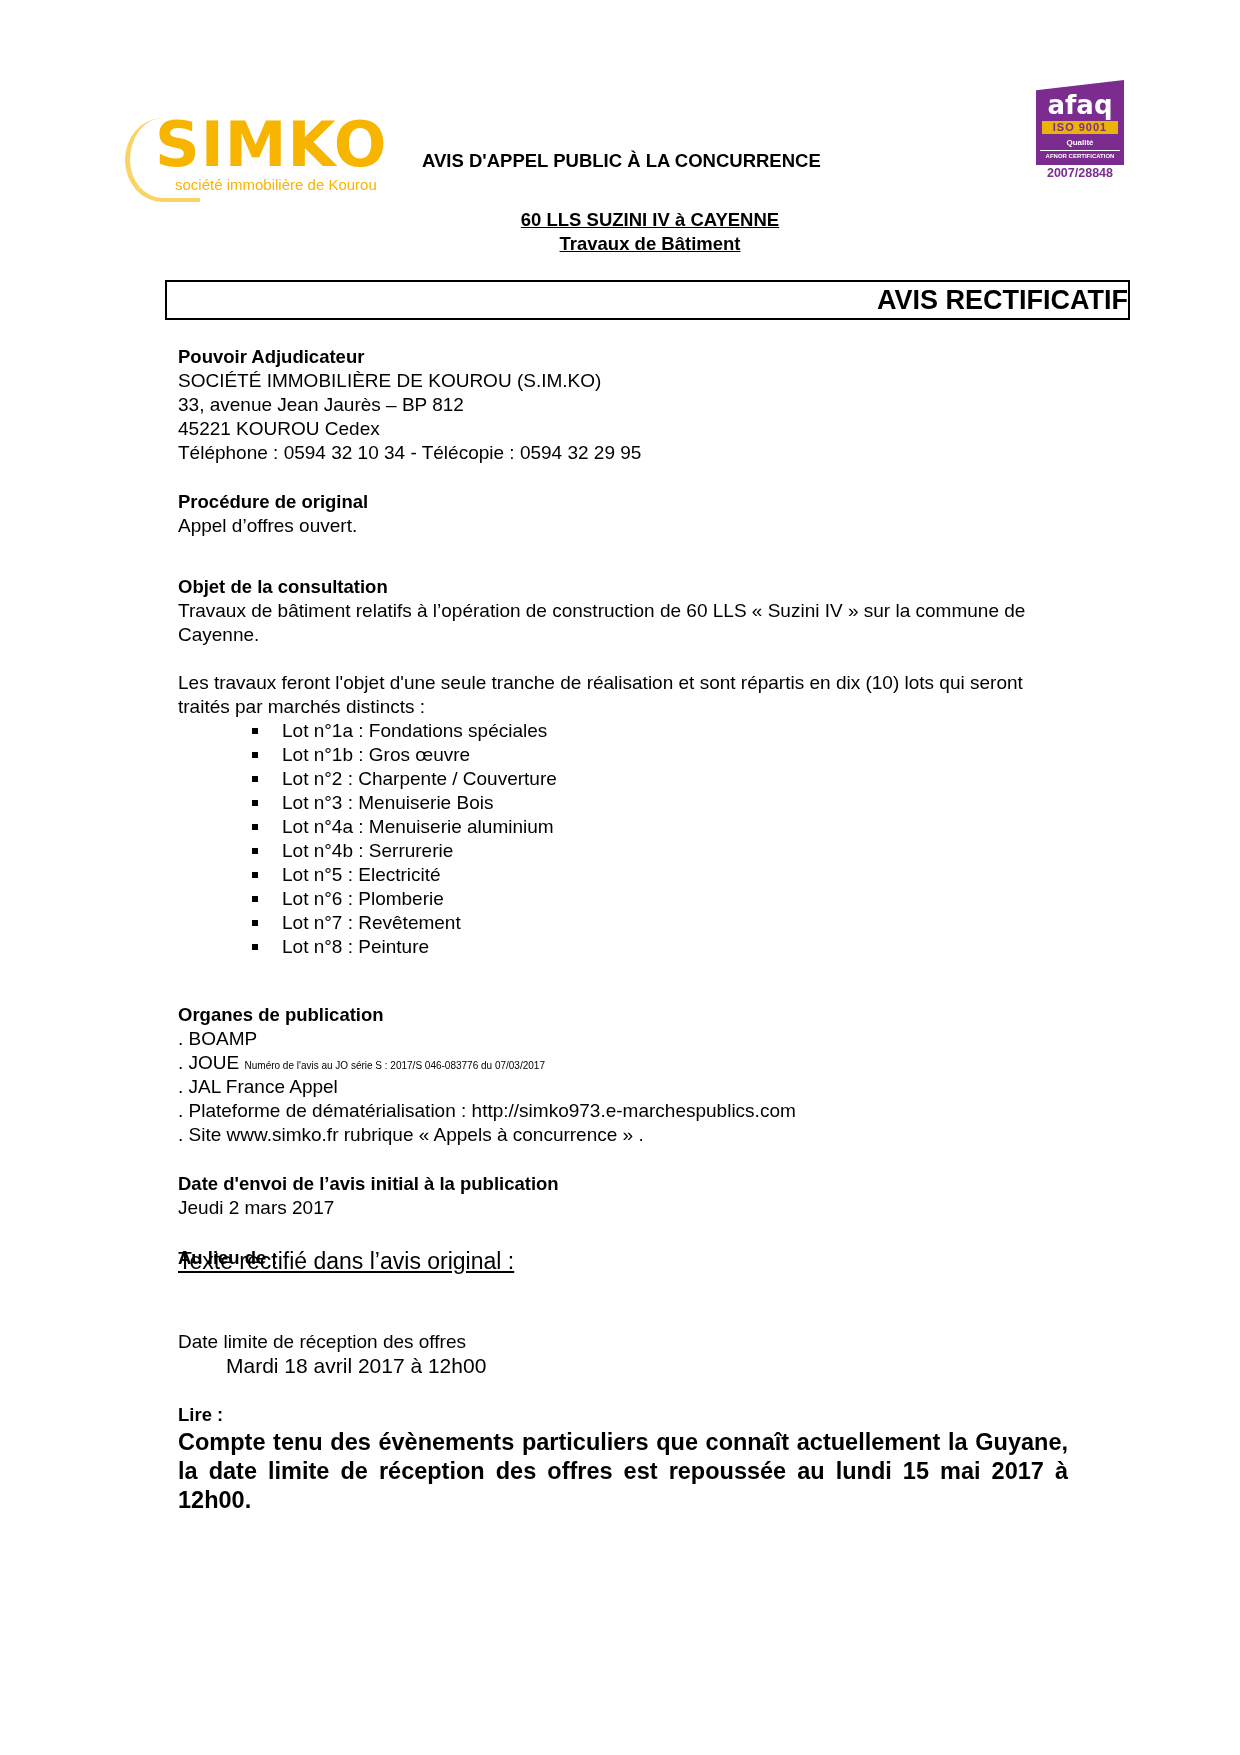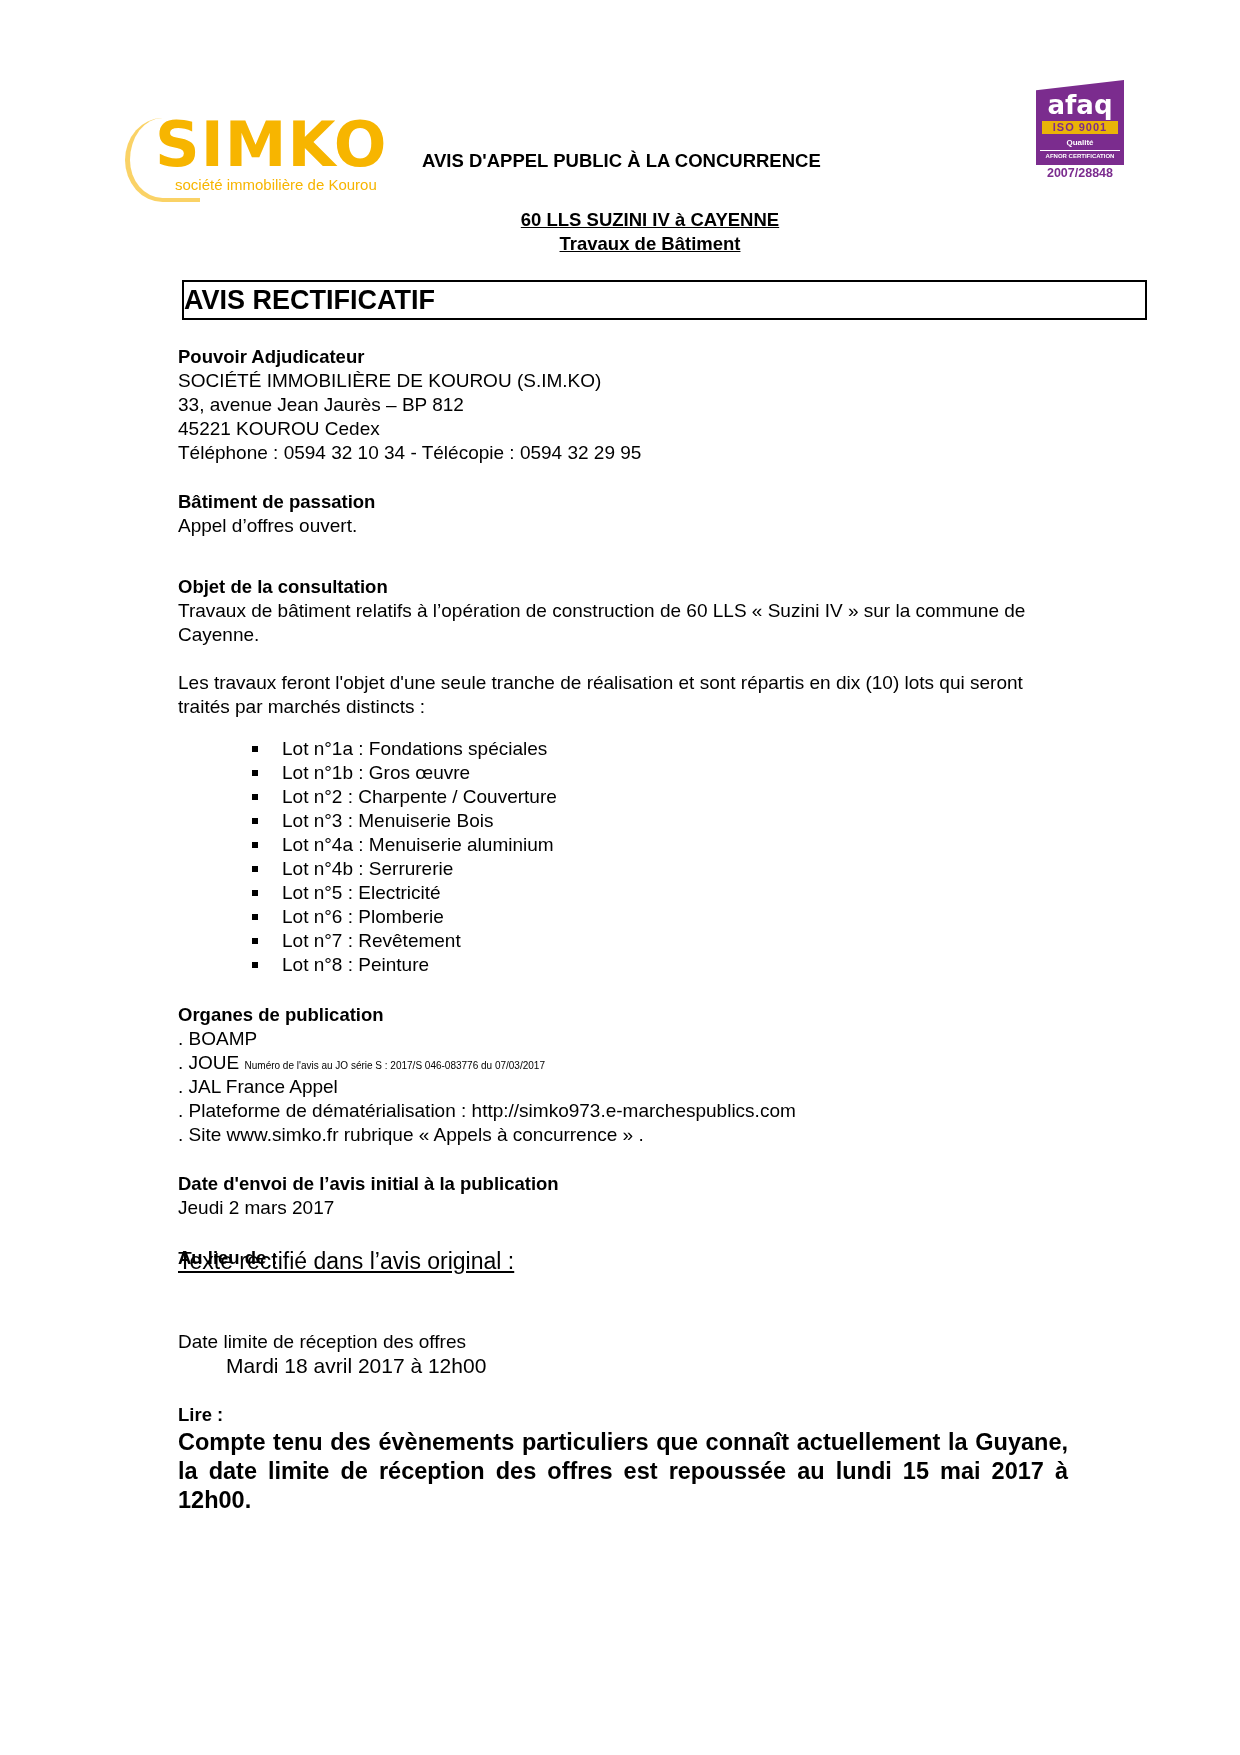--- a/index.html
+++ b/index.html
@@ -14,25 +14,25 @@
     border-bottom:4px solid #f9c840; border-radius:50% 0 0 50%; opacity:.8; }
   .header-title { left:422px; top:150px; font-size:18.5px; font-weight:bold; }
   .afaq { left:1036px; top:80px; width:88px; }
   .afaq-box { background:#7b2c8e; color:#fff; text-align:center; padding:6px 4px 4px; clip-path:polygon(0 12%,100% 0,100% 100%,0 100%); }
   .afaq-word { font-family:"DejaVu Sans", sans-serif; font-size:26px; font-weight:bold; line-height:26px; margin-top:6px; }
   .afaq-iso { background:#eab308; color:#7b2c8e; font-size:11px; font-weight:bold; letter-spacing:1px; margin:3px 2px; line-height:13px; }
   .afaq-q { font-size:8px; font-weight:bold; line-height:11px; }
   .afaq-cert { font-size:6px; font-weight:bold; border-top:1px solid #fff; line-height:10px; margin-top:2px; }
   .afaq-num { color:#7b2c8e; font-size:12.5px; font-weight:bold; text-align:center; margin-top:1px; }
   .subtitle { left:0; width:1300px; text-align:center; font-size:18.5px; font-weight:bold; text-decoration:underline; }
-  .rect-box { left:182px; top:280px; width:961px; height:36px; border:2px solid #000; text-align:left;
+  .rect-box { left:165px; top:280px; width:961px; height:36px; border:2px solid #000; text-align:right;
     font-size:27px; font-weight:bold; line-height:36px; }
   .txt { left:178px; font-size:19px; line-height:24px; white-space:nowrap; }
   .b { font-weight:bold; font-size:18.5px; }
-  .lots { left:252px; font-size:19px; line-height:24px;margin-top:18px; }
+  .lots { left:252px; font-size:19px; line-height:24px; }
   .lot { position:relative; padding-left:30px; height:24px; white-space:nowrap; }
   .bullet { position:absolute; left:0; top:9px; width:6px; height:6px; background:#000; }
   .small { font-size:10px; }
   .rect-intro { left:178px; font-size:23px; text-decoration:underline; }
   .final { left:178px; width:890px; font-size:23.5px; font-weight:bold; line-height:29px; text-align:justify; }
 </style>
 </head>
 <body>
 
 <div class="abs logo-simko">
@@ -57,21 +57,21 @@
 <div class="abs subtitle" style="top:233px;">Travaux de Bâtiment</div>
 
 <div class="abs rect-box">AVIS RECTIFICATIF</div>
 
 <div class="abs txt b" style="top:345px;">Pouvoir Adjudicateur</div>
 <div class="abs txt" style="top:369px;">SOCIÉTÉ IMMOBILIÈRE DE KOUROU (S.IM.KO)</div>
 <div class="abs txt" style="top:393px;">33, avenue Jean Jaurès – BP 812</div>
 <div class="abs txt" style="top:417px;">45221 KOUROU Cedex</div>
 <div class="abs txt" style="top:441px;">Téléphone : 0594 32 10 34 - Télécopie  : 0594 32 29 95</div>
 
-<div class="abs txt b" style="top:490px;">Bâtiment de passation</div>
+<div class="abs txt b" style="top:490px;">Procédure de original</div>
 <div class="abs txt" style="top:514px;">Appel d’offres ouvert.</div>
 
 <div class="abs txt b" style="top:575px;">Objet de la consultation</div>
 <div class="abs txt" style="top:599px;">Travaux de bâtiment relatifs à l’opération de construction de 60 LLS « Suzini IV » sur la commune de</div>
 <div class="abs txt" style="top:623px;">Cayenne.</div>
 <div class="abs txt" style="top:671px;">Les travaux feront l'objet d'une seule tranche de réalisation et sont répartis en dix (10) lots qui seront</div>
 <div class="abs txt" style="top:695px;">traités par marchés distincts :</div>
 
 <div class="abs lots" style="top:719px;">
   <div class="lot"><span class="bullet"></span><span>Lot n°1a : Fondations spéciales</span></div>

